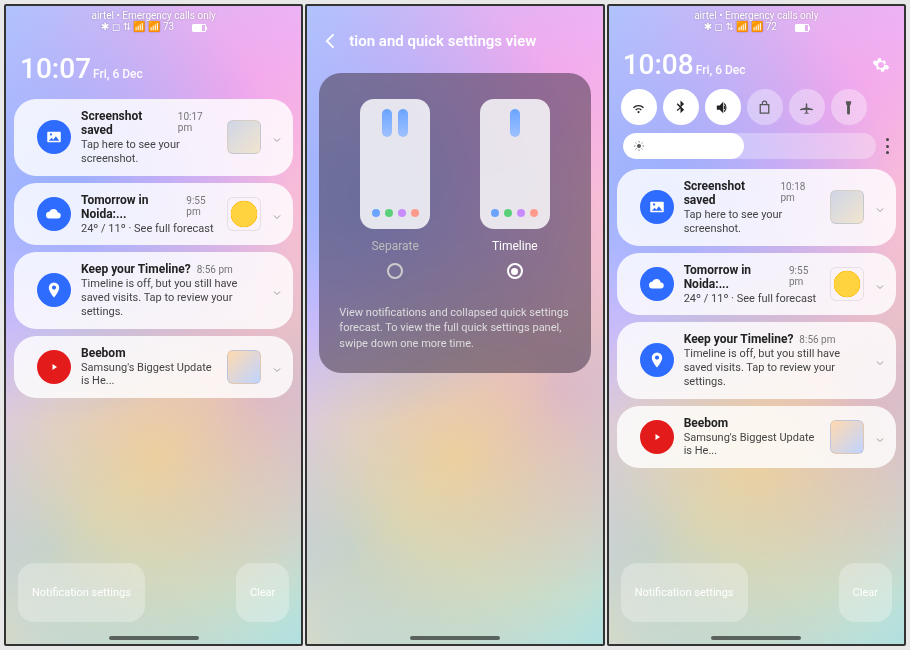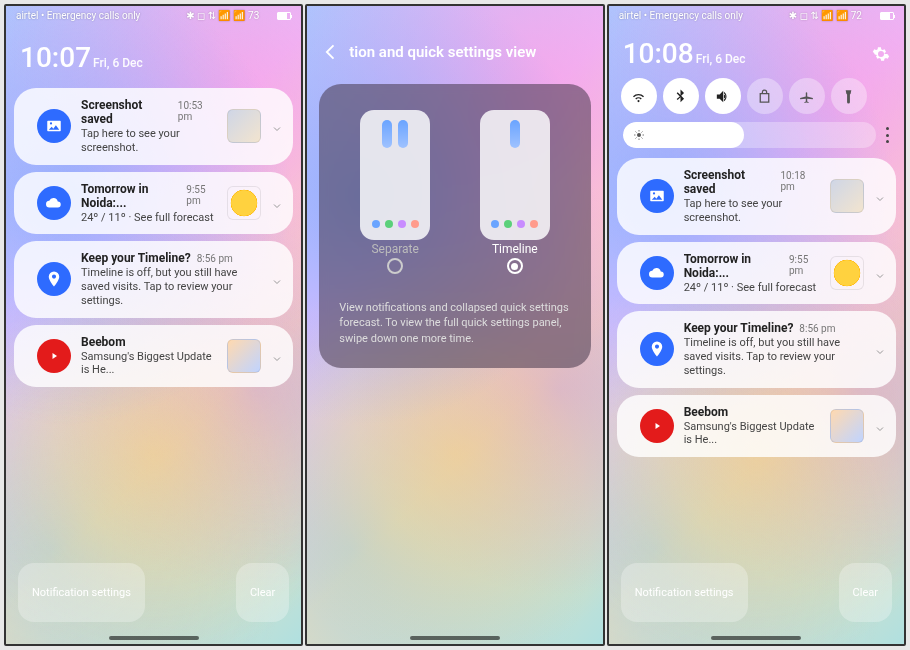--- a/index.html
+++ b/index.html
@@ -22,24 +22,25 @@
       radial-gradient(circle at 15% 85%, rgba(120,200,255,0.5), transparent 40%),
       radial-gradient(circle at 85% 60%, rgba(180,140,255,0.55), transparent 45%),
       linear-gradient(135deg, #b0c8ff 0%, #e8c0ff 35%, #ffe0b0 65%, #b0e0e0 100%);
     display: flex; flex-direction: column;
   }
   
   .status-bar {
     display: flex; justify-content: space-between; align-items: center;
     color: #fff; font-size: 10px; padding: 4px 10px 2px;
     text-shadow: 0 0 2px rgba(0,0,0,0.3);
+    flex-direction: column;
   }
   .status-right { display: flex; gap: 2px; align-items: center; font-size: 10px; }
   .status-icons { display: flex; gap: 1px; align-items: center; }
-  .batt { display:inline-flex; align-items:center; gap:18px;}
+  .batt { display:inline-flex; align-items:flex-end; gap:18px;}
   .batt-box { width:14px; height:8px; border:1px solid #fff; border-radius:1px; position:relative;}
   .batt-box::after { content:""; position:absolute; right:-2px; top:2px; width:1px; height:3px; background:#fff;}
   .batt-fill { background:#fff; height:100%; width:72%;}
   
   .clock-row {
     display:flex; align-items:baseline; gap:2px;
     color:#fff; padding:18px 14px 14px;
   }
   .clock-row.tight { padding:14px 14px 8px;text-align:right; }
   .clock-time { font-size:28px; font-weight:500;}
@@ -107,33 +108,33 @@
     color:#fff; font-size:11px;
     padding:23px 14px; border-radius:16px;
   }
   .nav-bar {
     position:absolute; bottom:4px; left:50%; transform:translateX(-50%);
     width:90px; height:4px; border-radius:2px; background:rgba(0,0,0,0.55);
   }
   
   .center-top {
     display:flex; align-items:center; gap:8px;
-    color:#fff; padding:36px 14px 16px; font-size:15px; font-weight:600;
+    color:#fff; padding:25px 14px 16px; font-size:15px; font-weight:600;
   }
   .center-top svg { width:20px; height:20px; stroke:#fff; fill:none; stroke-width:2.2;}
   .sheet {
     margin:6px 12px 0;
     background:rgba(70,55,75,0.55);
     backdrop-filter:blur(4px);
     border-radius:22px;
     padding:20px 18px 22px;
     color:#fff;
   }
   .opt-row { display:flex; justify-content:space-around; gap:20px; padding:6px 8px 12px;}
-  .opt { display:flex; flex-direction:column; align-items:center; gap:2px;}
+  .opt { display:flex; flex-direction:column; align-items:center; gap:10px;}
   .opt-phone {
     width:70px; height:130px; border-radius:14px;
     background:rgba(255,255,255,0.82);
     position:relative; overflow:hidden;
   }
   .opt-phone .bars { position:absolute; top:10px; left:0; right:0; display:flex; justify-content:center; gap:6px;}
   .opt-phone .bars span{ width:10px; height:28px; border-radius:5px; background:linear-gradient(180deg,#6aa4ff,#9fc2ff);}
   .opt-phone .bars.one span:nth-child(2){ display:none;}
   .opt-phone .dots { position:absolute; bottom:12px; left:0; right:0; display:flex; justify-content:center; gap:5px;}
   .opt-phone .dots span{ width:8px; height:8px; border-radius:50%;}
@@ -172,21 +173,21 @@
 
     <div class="notif">
       <div class="notif-icon" style="background:#2e6bff">
         <svg viewBox="0 0 24 24">
             <path d="M4 5h16a1 1 0 011 1v12a1 1 0 01-1 1H4a1 1 0 01-1-1V6a1 1 0 011-1zm1 12h14l-4.5-6-3.5 4.5L9 13l-4 4zM8 10a1.5 1.5 0 100-3 1.5 1.5 0 000 3z"></path>
           </svg>
       </div>
       <div class="notif-body">
         <div class="notif-title-row">
           <span class="notif-title">Screenshot saved</span>
-          <span class="notif-time">10:53 pm</span>
+          <span class="notif-time">10:17 pm</span>
         </div>
         <div class="notif-sub">Tap here to see your screenshot.</div>
       </div>
       <div class="notif-thumb"></div>
       <div class="chev"><svg viewBox="0 0 24 24">
             <polyline points="6 9 12 15 18 9"></polyline>
           </svg></div>
     </div>
 
     <div class="notif">

